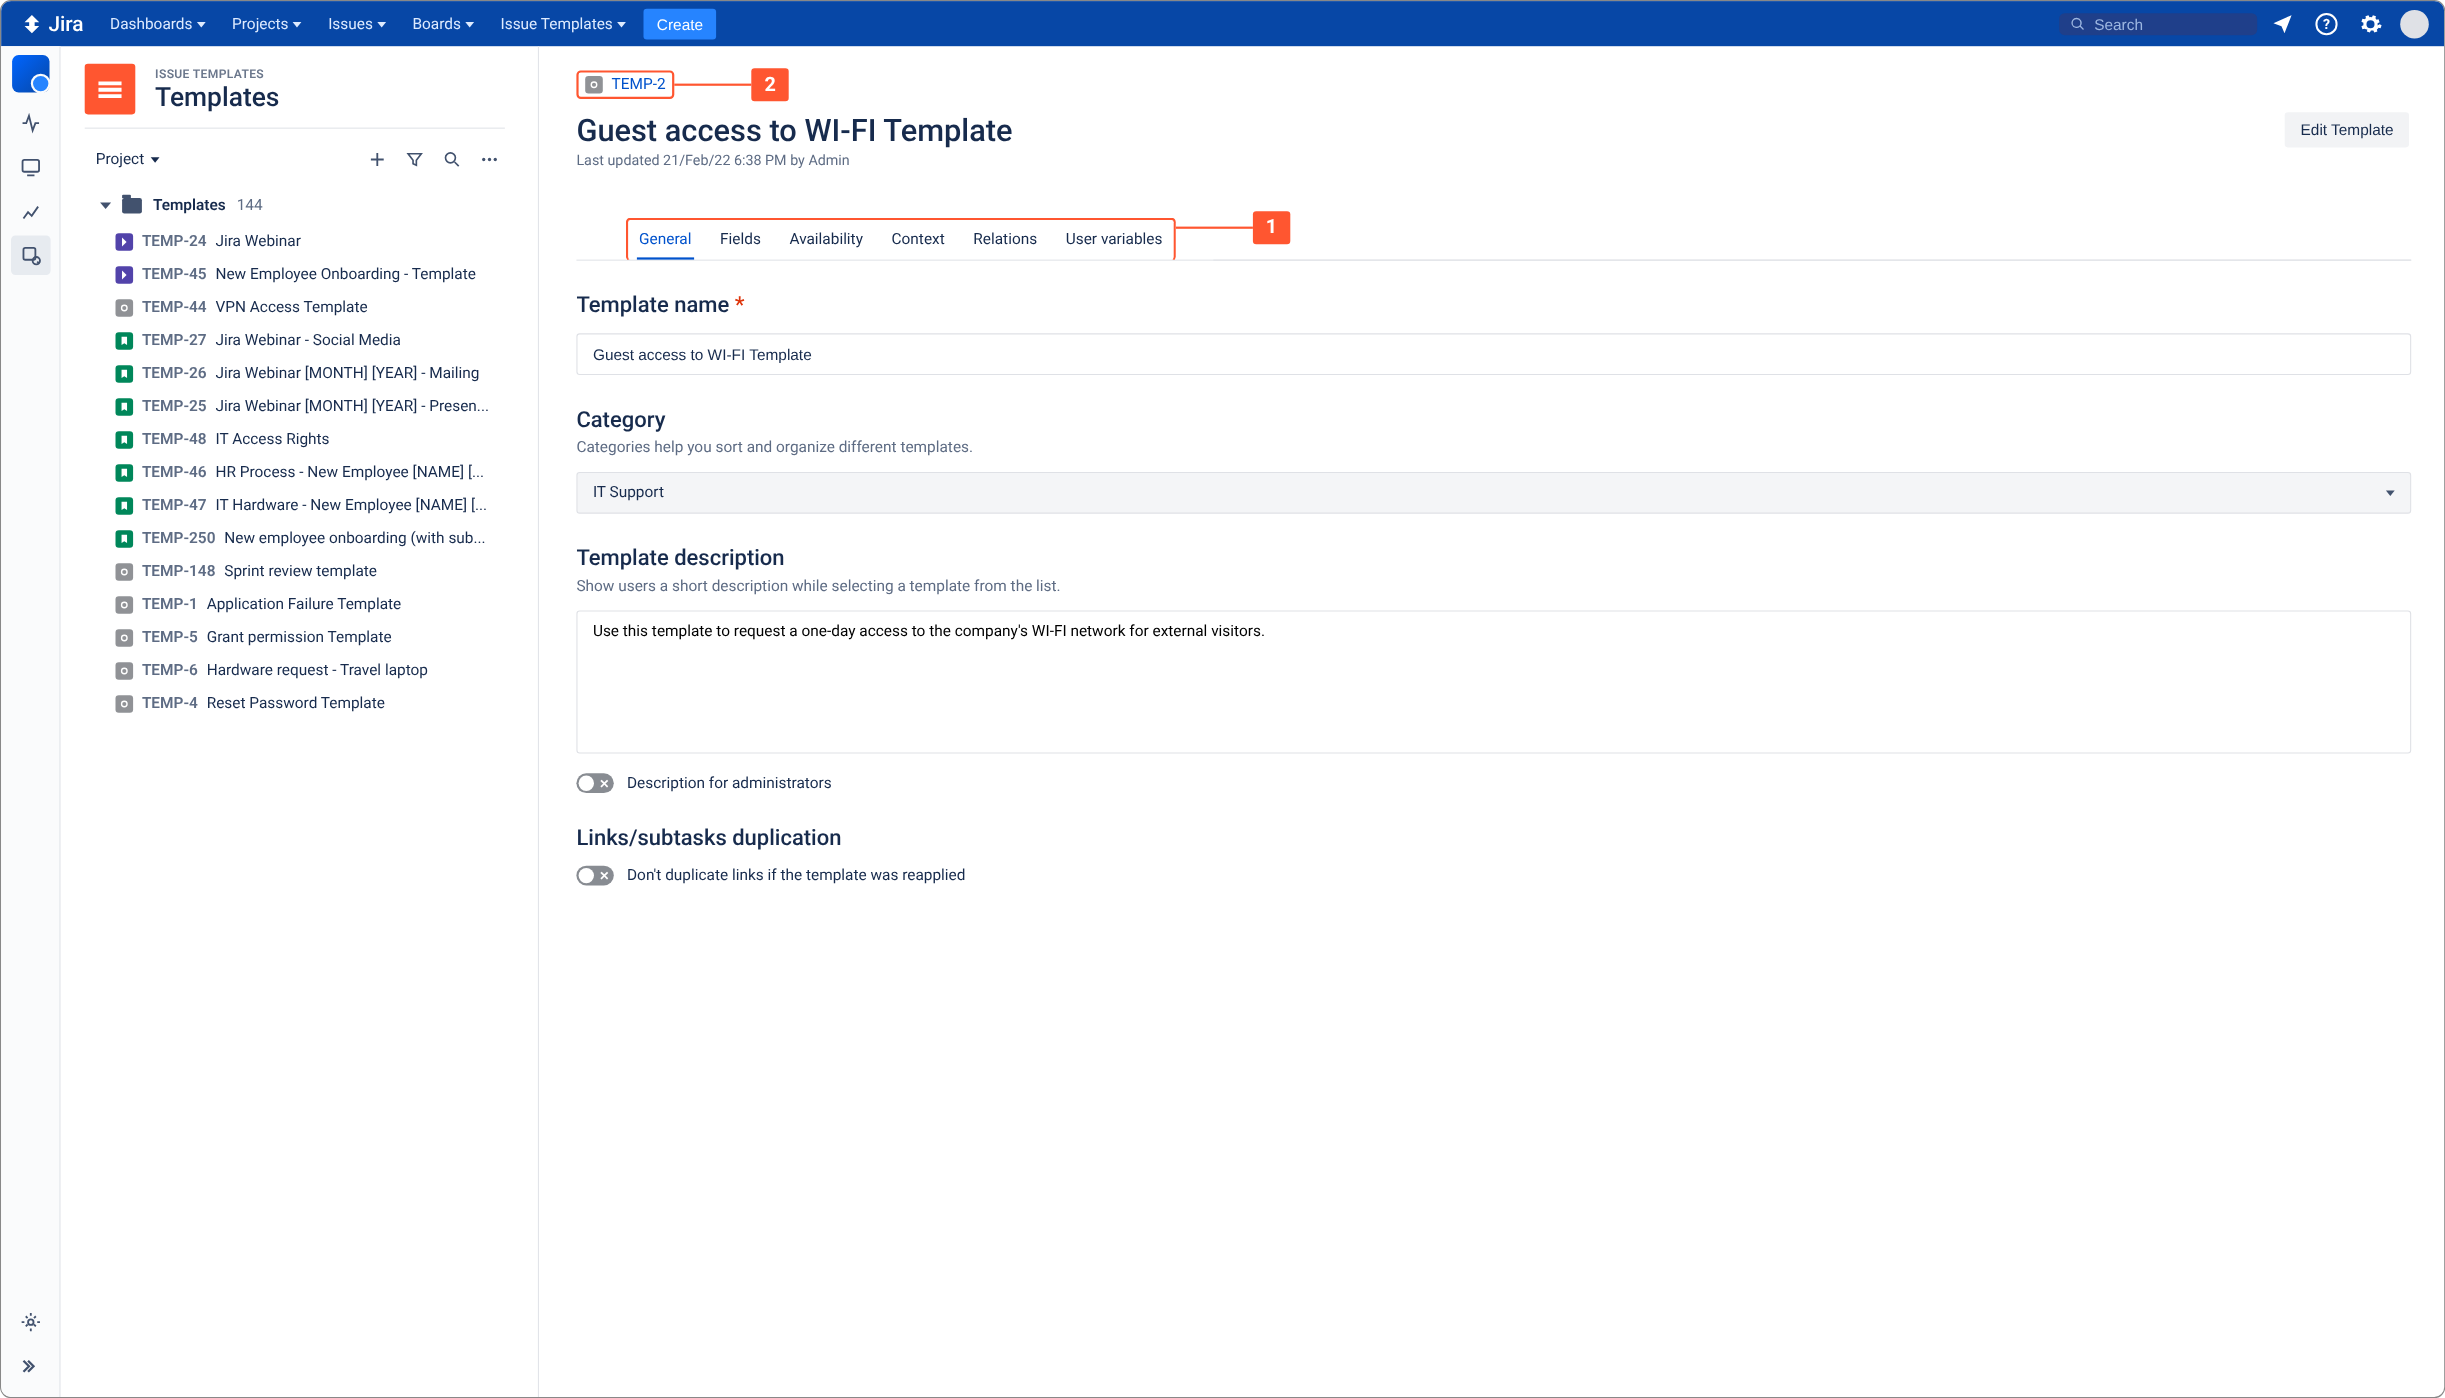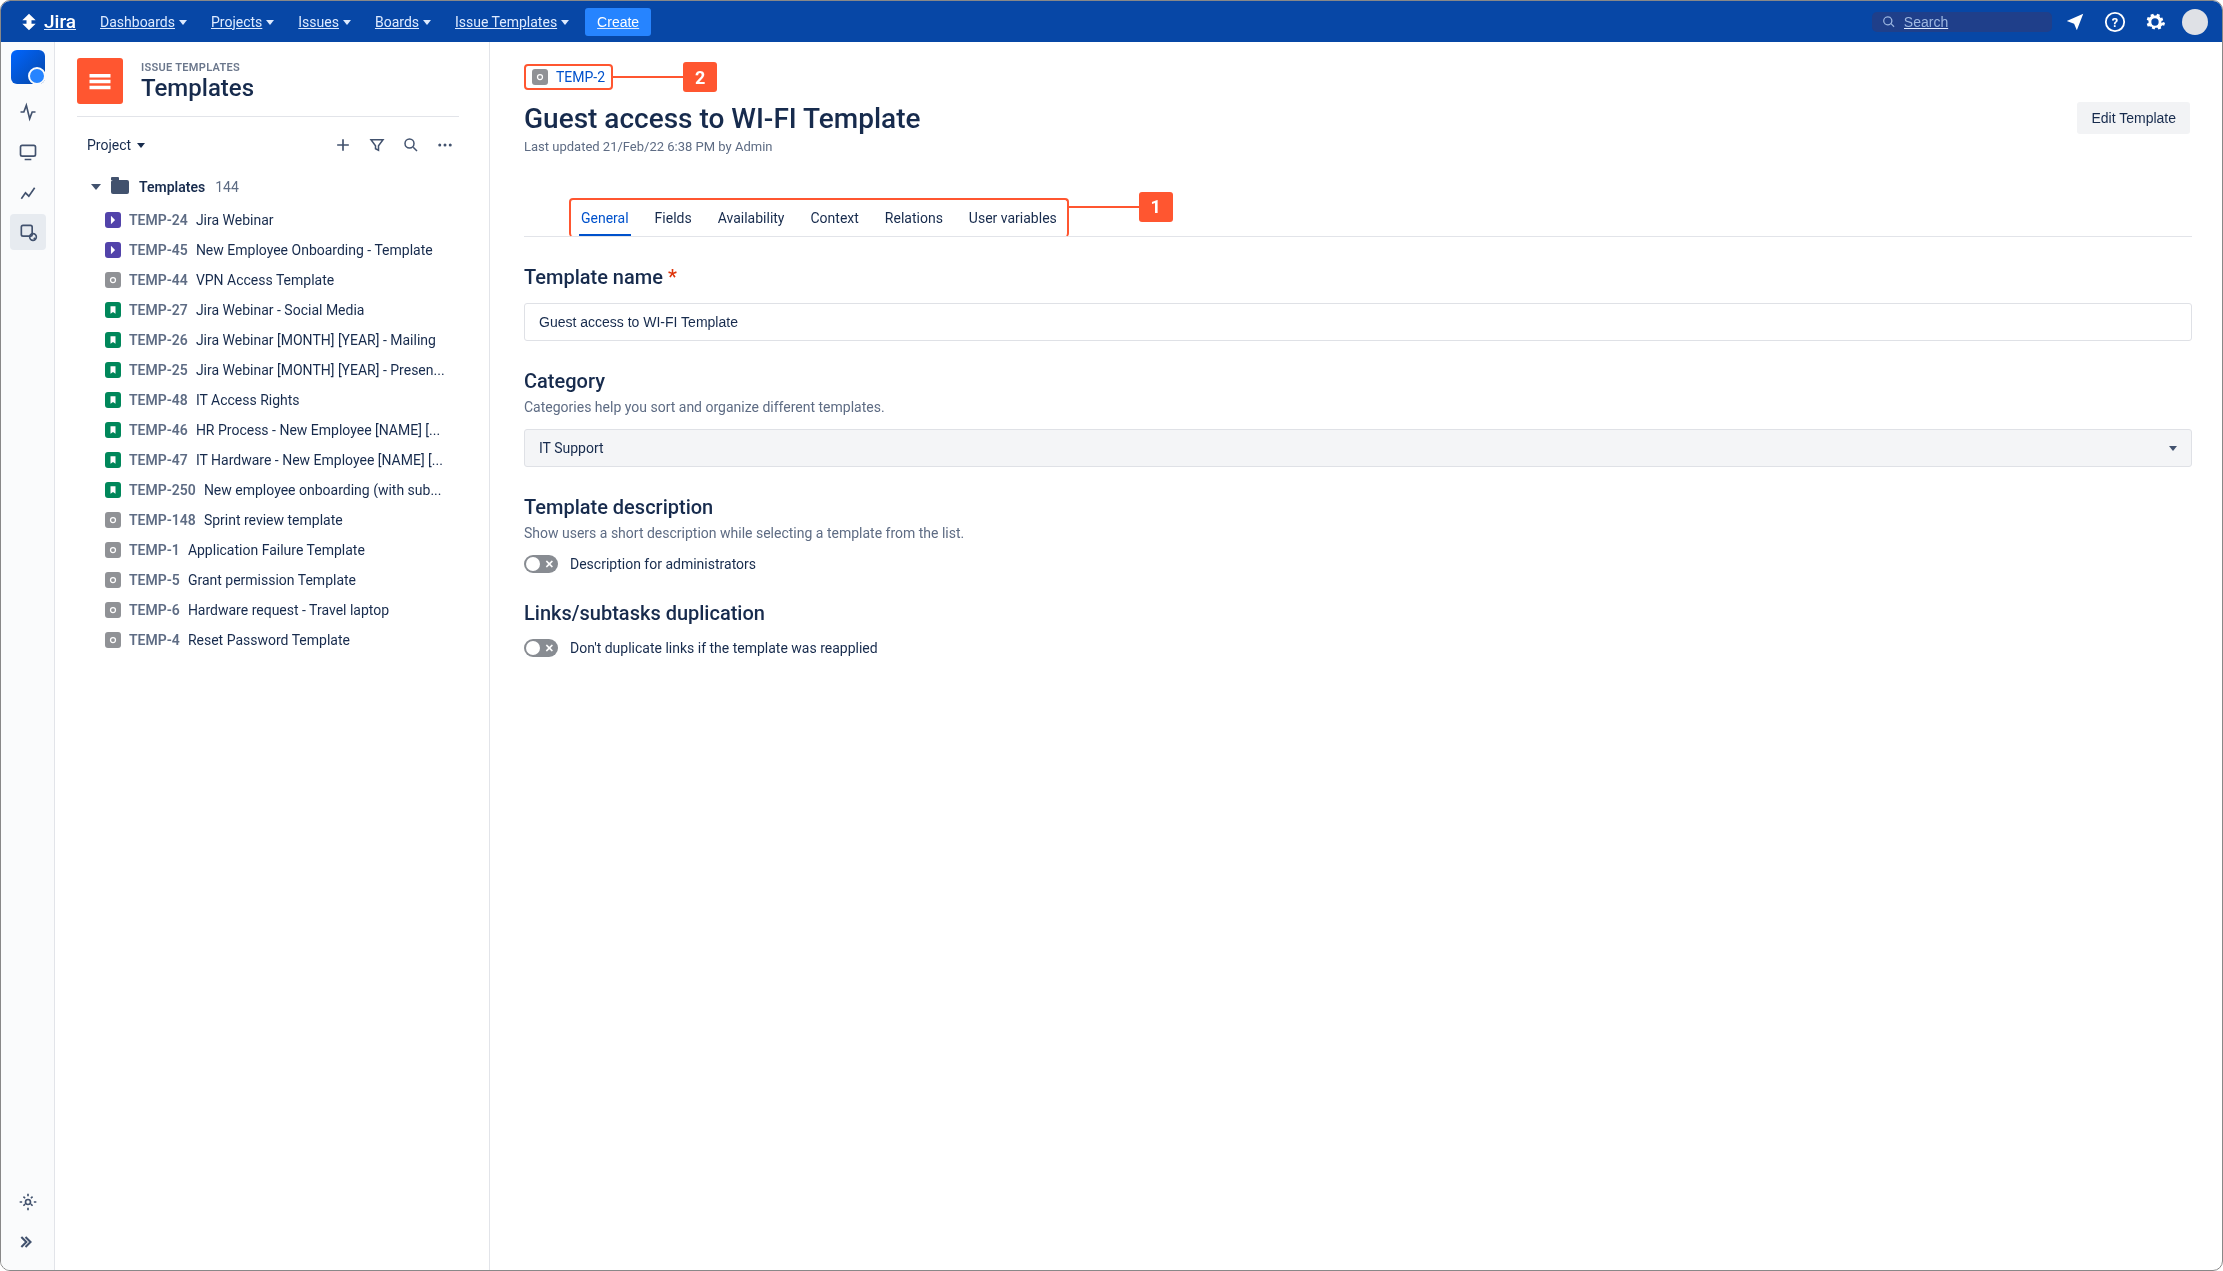--- a/index.html
+++ b/index.html
@@ -4,21 +4,20 @@
 <style>
   * { box-sizing: border-box; margin: 0; padding: 0; }
   html, body { height: 100%; width: 100%; font-family: -apple-system, "Segoe UI", Roboto, Arial, sans-serif; font-size: 14px; color: #172b4d; }
   body { overflow: hidden; border: 1px solid #888; border-radius: 10px; }
 
   
   .topbar {
     display: flex; align-items: center; height: 41px;
     background: #0747a6; color: #deebff; padding: 0 10px;
     gap: 6px;
-    text-decoration: underline;
   }
   .brand { display:flex; align-items:center; gap:5px; font-size:19px; font-weight:500; color:#fff; padding:0 8px;}
   .brand svg { fill:#fff; }
   .navlinks { display:flex; align-items:center; gap:4px; }
   .navlink { display:flex; align-items:center; gap:4px; padding:6px 10px; border-radius:3px; color:#deebff; font-size:14px; cursor:pointer;}
   .chevron-down { width:0;height:0;border-left:4px solid transparent;border-right:4px solid transparent;border-top:5px solid currentColor; margin-top:1px;}
   .create-btn { background:#2684ff; color:#fff; border:none; border-radius:3px; padding:6px 12px; font-size:14px; cursor:pointer; }
   .spacer { flex:1; }
   .search-box { display:flex; align-items:center; background:#1f3f8a; border-radius:5px; padding:0 10px; height:20px; width:180px; gap:8px; }
   .search-box input { background:transparent; border:none; outline:none; color:#deebff; font-size:14px; width:100%; }
@@ -444,20 +443,21 @@
       <div class="hint">Categories help you sort and organize different templates.</div>
       <div class="fld-select">
         <span>IT Support</span>
         <span class="chevron-down" style="border-top-color:#42526e"></span>
       </div>
     </div>
 
     <div class="section">
       <h3>Template description</h3>
       <div class="hint">Show users a short description while selecting a template from the list.</div>
+      <textarea class="fld-textarea" id="desc-ta" style="">Use this template to request a one-day access to the company's WI-FI network for external visitors.</textarea>
       <div class="switch-row">
         <div class="switch">
             <span class="x">✕</span>
           </div>
         <span>Description for administrators</span>
       </div>
     </div>
 
     <div class="section">
       <h3>Links/subtasks duplication</h3>

